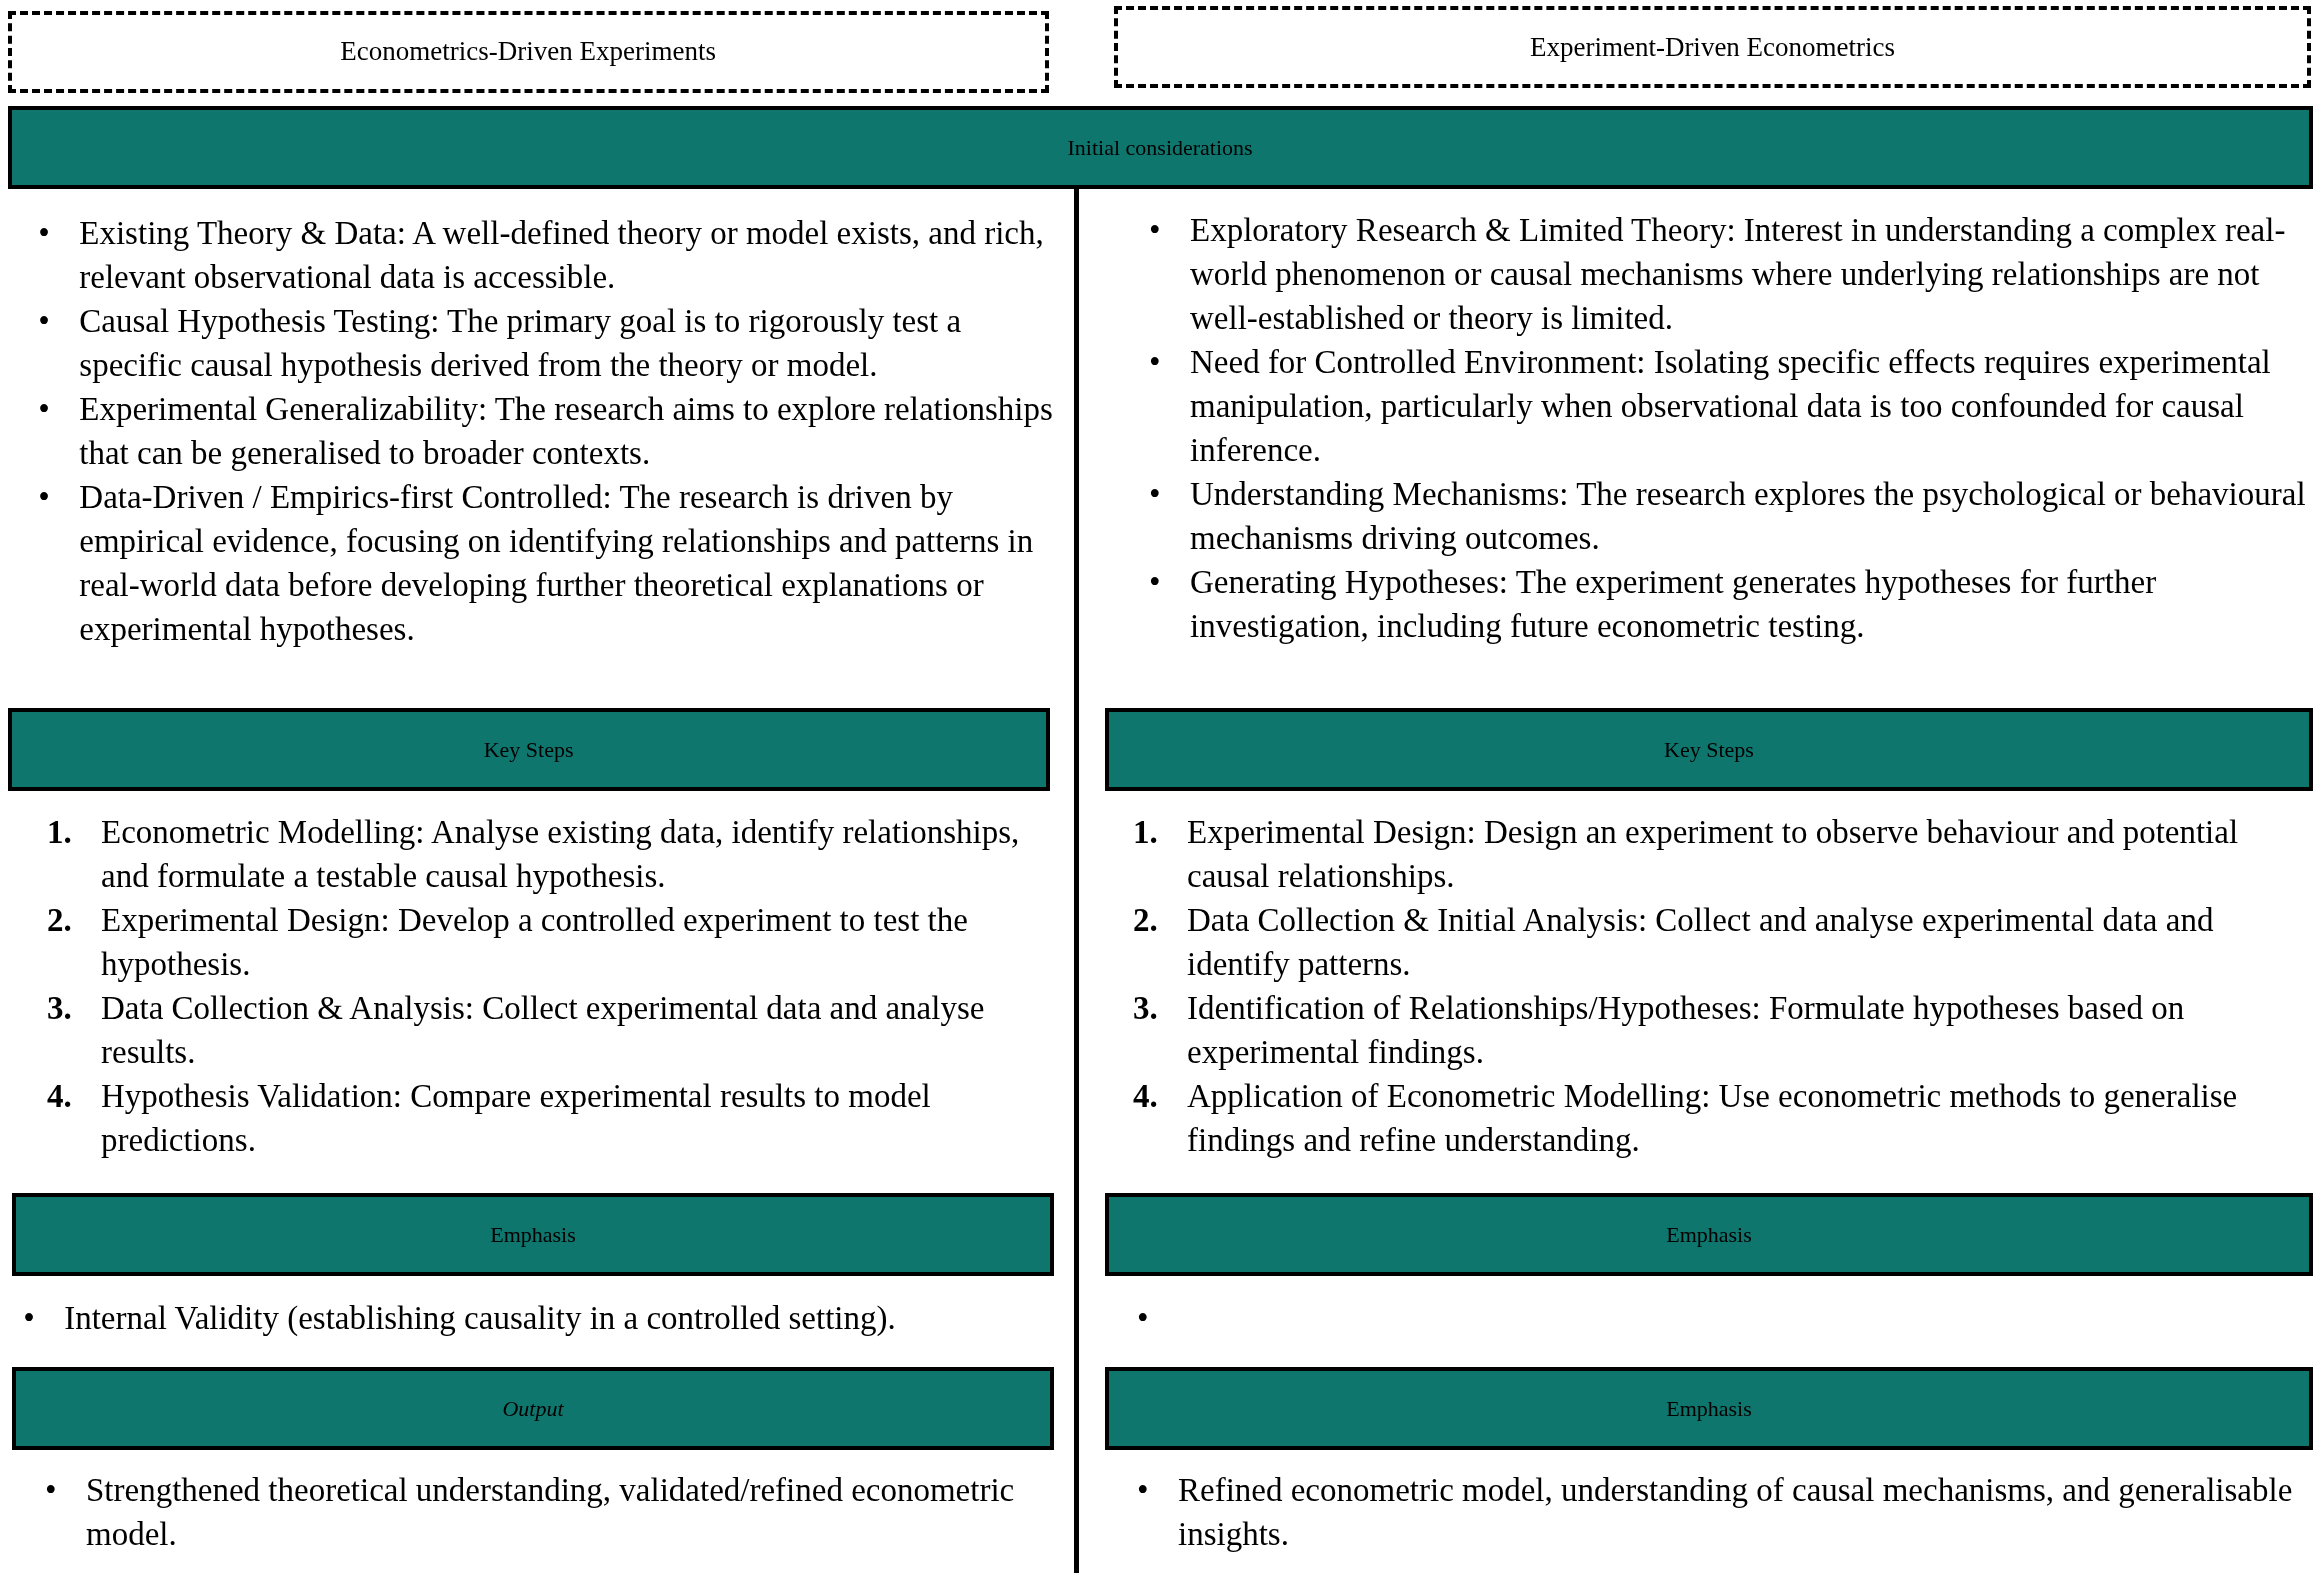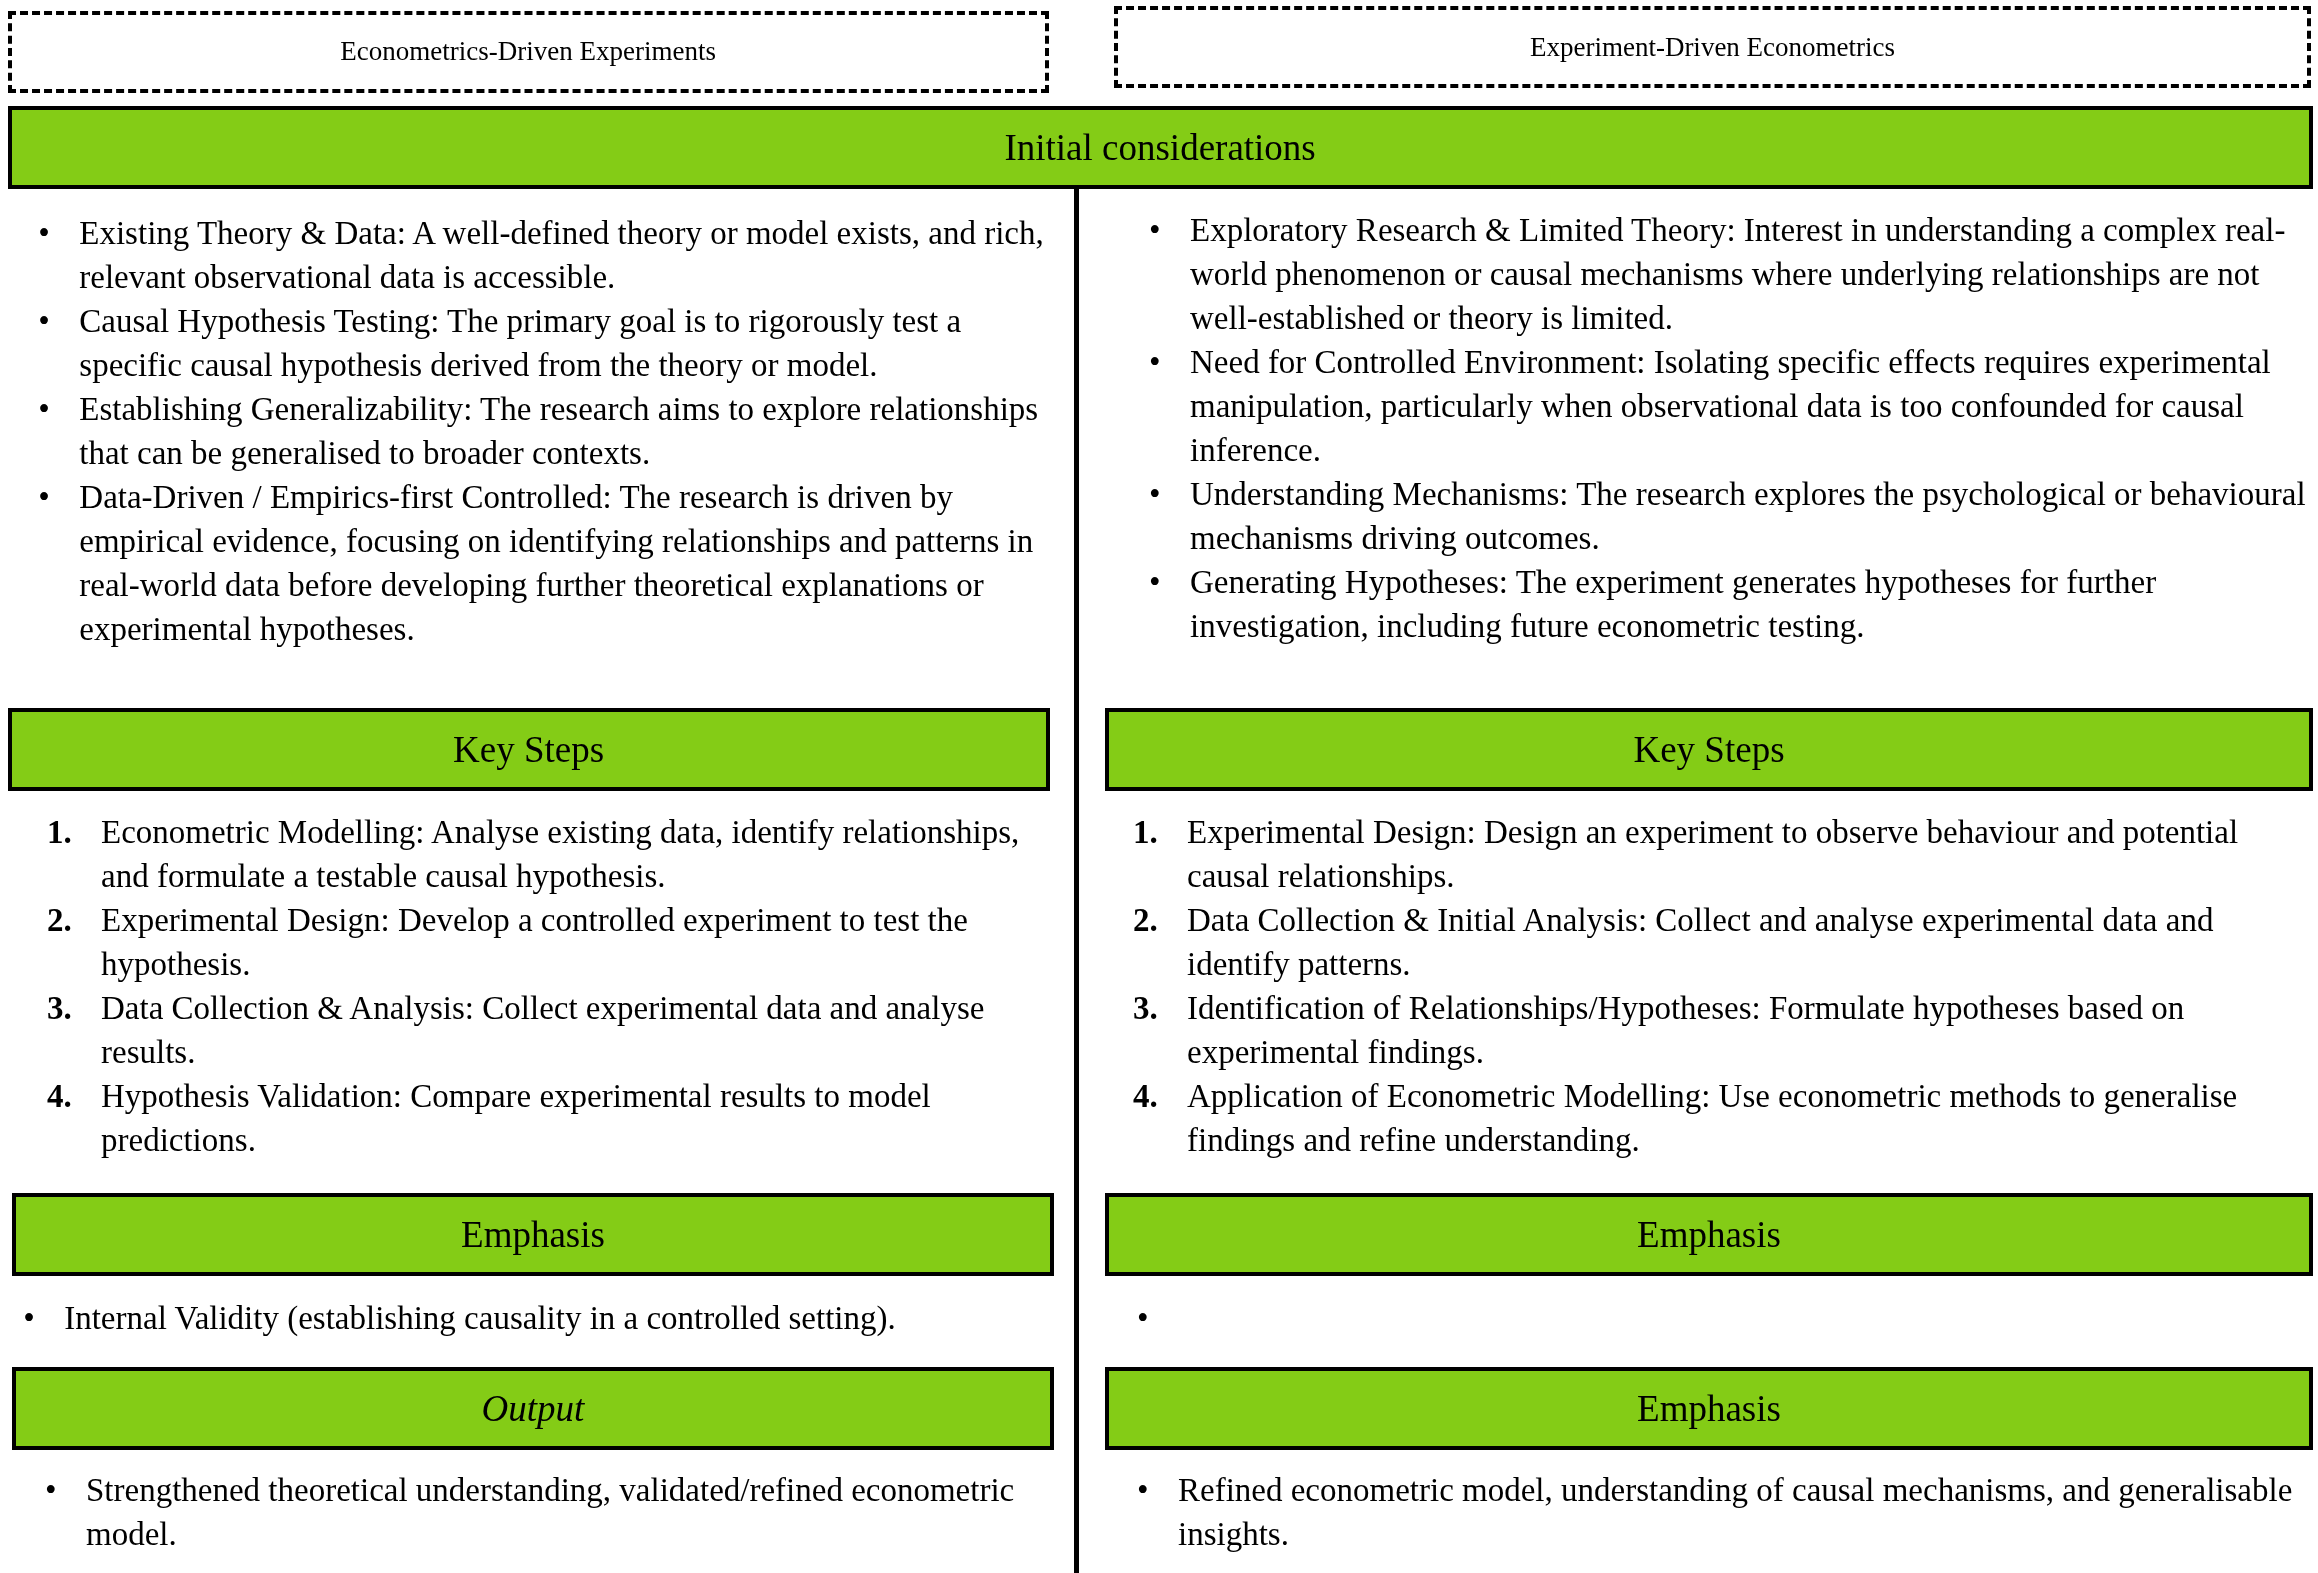--- a/index.html
+++ b/index.html
@@ -2,21 +2,21 @@
 <html style="font-size:12px"><head>
 <meta charset="utf-8">
 <style>
   html, body { margin: 0; padding: 0; background: #ffffff; }
   body { width: 2319px; height: 1574px; position: relative; overflow: hidden;
          font-family: "Liberation Serif", "DejaVu Serif", serif; color: #000; }
   .abs { position: absolute; box-sizing: border-box; }
   .dashed { border: 4.5px dashed #000; display: flex; align-items: center; justify-content: center;
             font-size: 27px; }
   .solid { border: 4.5px solid #000; display: flex; align-items: center; justify-content: center;
-           font-size: 37px; background: #84cc16; }
+           font-size: 22px; background: #0f766e; }
   .divider { background: #000; width: 4.5px; }
   ul.blist { list-style: none; margin: 0; padding: 0; font-size: 33px; line-height: 44px; }
   ul.blist li { position: relative; padding-left: 68px; }
   ul.blist li .bullet { position: absolute; left: 27px; top: 0; }
   ol.nlist { list-style: none; margin: 0; padding: 0; font-size: 33px; line-height: 44px; }
   ol.nlist li { position: relative; padding-left: 54px; }
   ol.nlist li .num { position: absolute; left: 0; top: 0; font-weight: bold; }
   b { font-weight: normal; }
 </style>
 </head>
@@ -31,21 +31,21 @@
 
 <div class="abs solid" style="left:7.6px; top:106px; width:2305px; height:83px;">
   <span>Initial considerations</span>
 </div>
 
 <div class="abs divider" style="left:1074px; top:187px; height:1387px;"></div>
 
 <ul class="abs blist" style="left:11.3px; top:211px; width:1057px;">
   <li><span class="bullet">•</span><b>Existing Theory &amp; Data:</b><span> A well-defined theory or model exists, and rich, relevant observational data is accessible.</span></li>
   <li><span class="bullet">•</span><b>Causal Hypothesis Testing:</b><span> The primary goal is to rigorously test a specific causal hypothesis derived from the theory or model.</span></li>
-  <li><span class="bullet">•</span><b>Establishing Generalizability:</b><span> The research aims to explore relationships that can be generalised to broader contexts.</span></li>
+  <li><span class="bullet">•</span><b>Experimental Generalizability:</b><span> The research aims to explore relationships that can be generalised to broader contexts.</span></li>
   <li><span class="bullet">•</span><b>Data-Driven / Empirics-first Controlled:</b><span> The research is driven by empirical evidence, focusing on identifying relationships and patterns in real-world data before developing further theoretical explanations or experimental hypotheses.</span></li>
 </ul>
 
 <ul class="abs blist" style="left:1122px; top:208px; width:1186px;">
   <li><span class="bullet">•</span><b>Exploratory Research &amp; Limited Theory:</b><span> Interest in understanding a complex real-world phenomenon or causal mechanisms where underlying relationships are not well-established or theory is limited.</span></li>
   <li><span class="bullet">•</span><b>Need for Controlled Environment:</b><span> Isolating specific effects requires experimental manipulation, particularly when observational data is too confounded for causal inference.</span></li>
   <li><span class="bullet">•</span><b>Understanding Mechanisms:</b><span> The research explores the psychological or behavioural mechanisms driving outcomes.</span></li>
   <li><span class="bullet">•</span><b>Generating Hypotheses:</b><span> The experiment generates hypotheses for further investigation, including future econometric testing.</span></li>
 </ul>
 

